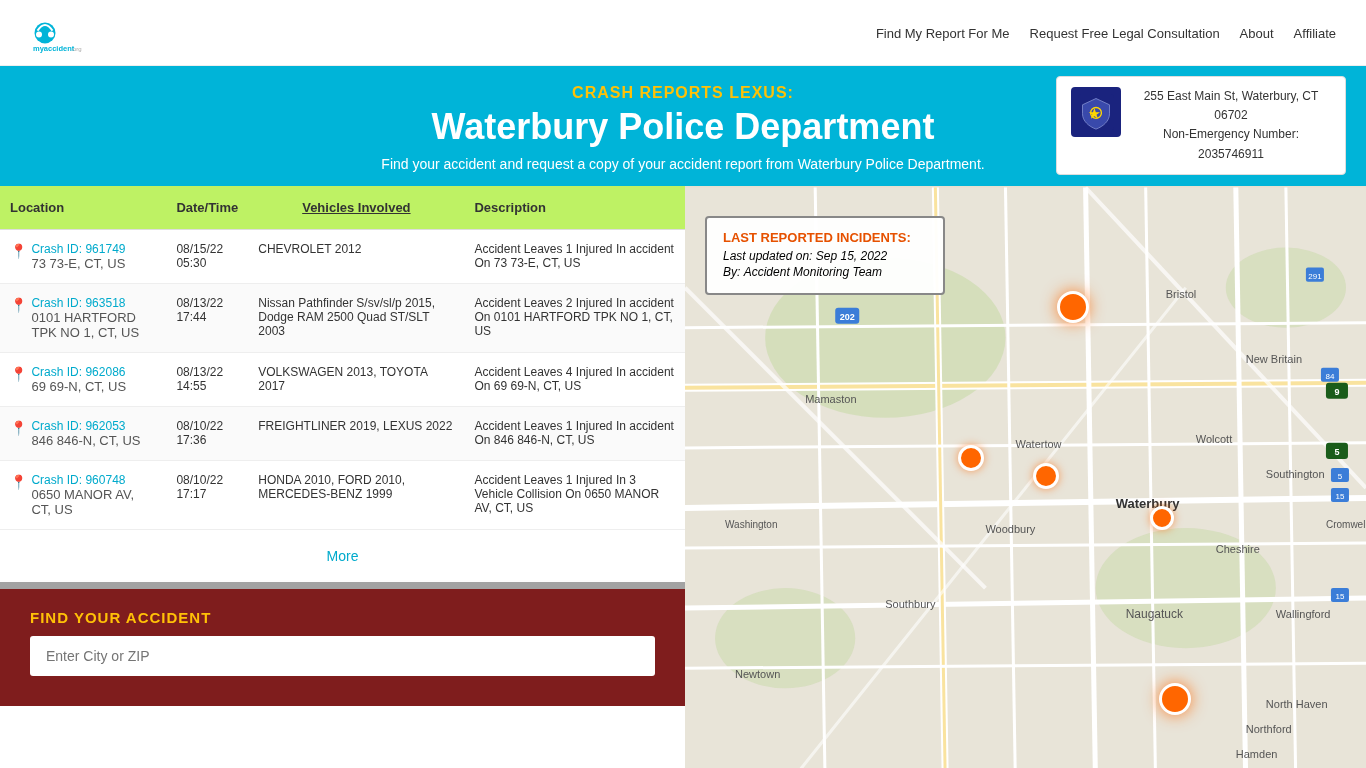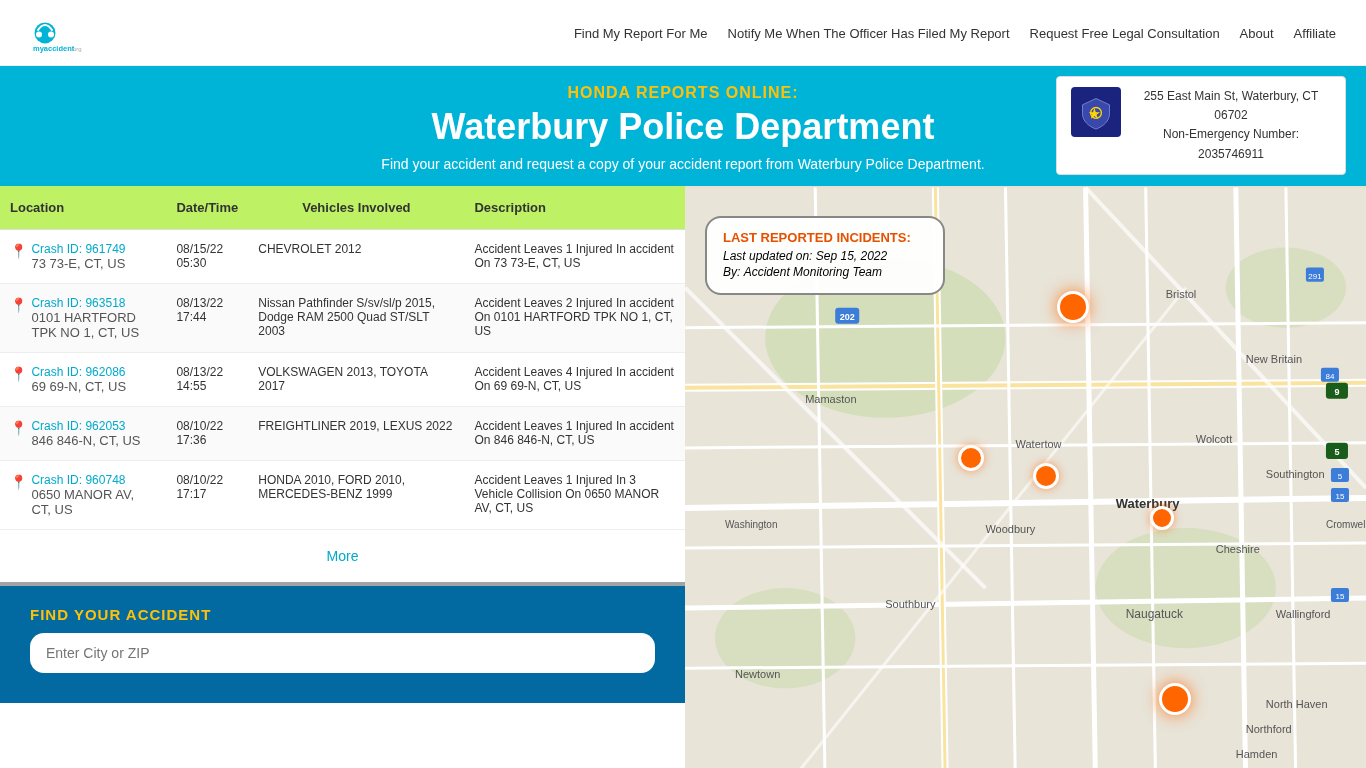--- a/index.html
+++ b/index.html
@@ -106,21 +106,21 @@
       background: #bef264;
     }
     .incidents-table th {
       padding: 14px 10px;
       text-align: left;
       font-size: 13px;
       font-weight: bold;
       color: #333;
       border-bottom: 1px solid #ddd;
     }
-    .incidents-table th.center { text-align: center; }
+    .incidents-table th.center { text-align: center; text-decoration: underline; }
     .incidents-table td {
       padding: 12px 10px;
       vertical-align: top;
       font-size: 12px;
       color: #333;
       border-bottom: 1px solid #eee;
     }
     .incidents-table tr:nth-child(even) { background: #fafafa; }
 
     .location-cell {
@@ -141,47 +141,47 @@
       display: block;
     }
     .location-addr {
       font-size: 13px;
       color: #555;
     }
 
     .more-link-row {
       text-align: center;
       padding: 18px;
-      border-bottom: 4px solid #a3a3a3;
+      border-bottom: 7px solid #a3a3a3;
     }
     .more-link-row a {
       color: #00aacc;
       text-decoration: none;
       font-size: 14px;
     }
 
     
     .find-accident {
-      background: #0369a1;
+      background: #7f1d1d;
       padding: 20px 30px 30px;
       margin: 0;
     }
     .find-accident-title {
       color: #ffc107;
       font-weight: bold;
       font-size: 15px;
       letter-spacing: 1px;
       margin-bottom: 10px;
     }
     .find-input {
       width: 100%;
       padding: 12px 16px;
       font-size: 14px;
       border: none;
-      border-radius: 14px;
+      border-radius: 3px;
       outline: none;
       color: #aaa;
     }
 
     
     .map-panel {
       flex: 1;
       position: relative;
       background: #e8e0d0;
       overflow: hidden;
@@ -194,21 +194,21 @@
       height: 100%;
     }
 
     
     .incident-popup {
       position: absolute;
       top: 30px;
       left: 20px;
       background: rgba(255,255,255,0.95);
       border: 2px solid #888;
-      border-radius: 16px;
+      border-radius: 4px;
       padding: 12px 16px;
       width: 240px;
       font-size: 12px;
       z-index: 10;
     }
     .popup-title {
       color: #e65100;
       font-weight: bold;
       font-size: 13px;
       margin-bottom: 4px;
@@ -248,29 +248,28 @@
       <circle cx="20" cy="28" r="14" fill="#00b4d8"></circle>
       <text x="4" y="52" font-size="10" fill="#00b4d8" font-family="Arial" font-weight="bold">myaccident</text>
       <text x="55" y="52" font-size="8" fill="#aaa" font-family="Arial">.org</text>
       <path d="M10 25 Q20 10 30 25" stroke="#fff" stroke-width="2.5" fill="none"></path>
       <circle cx="12" cy="30" r="4" fill="#fff"></circle>
       <circle cx="28" cy="30" r="4" fill="#fff"></circle>
     </svg>
   </div>
   <ul class="nav-links">
     <li><a href="#">Find My Report For Me</a></li>
-    <li><a href="#">Notify Me When The Officer Has Filed My Report</a></li>
     <li><a href="#">Request Free Legal Consultation</a></li>
     <li><a href="#">About</a></li>
     <li><a href="#">Affiliate</a></li>
   </ul>
 </nav>
 
 <div class="hero">
-  <div class="hero-subtitle">HONDA REPORTS ONLINE:</div>
+  <div class="hero-subtitle">CRASH REPORTS LEXUS:</div>
   <div class="hero-title">Waterbury Police Department</div>
   <div class="hero-desc">Find your accident and request a copy of your accident report from Waterbury Police Department.</div>
 
   <div class="dept-card">
     <div class="dept-badge">
       <svg viewBox="0 0 40 40" fill="none">
         <rect width="40" height="40" rx="4" fill="#1a237e"></rect>
         <path d="M20 5 L35 12 L35 22 C35 30 28 36 20 39 C12 36 5 30 5 22 L5 12 Z" fill="#3949ab" stroke="#7986cb" stroke-width="1"></path>
         <text x="12" y="27" font-size="14" fill="#ffd700" font-family="Arial" font-weight="bold">★</text>
         <circle cx="20" cy="21" r="6" fill="none" stroke="#ffd700" stroke-width="1.5"></circle>

